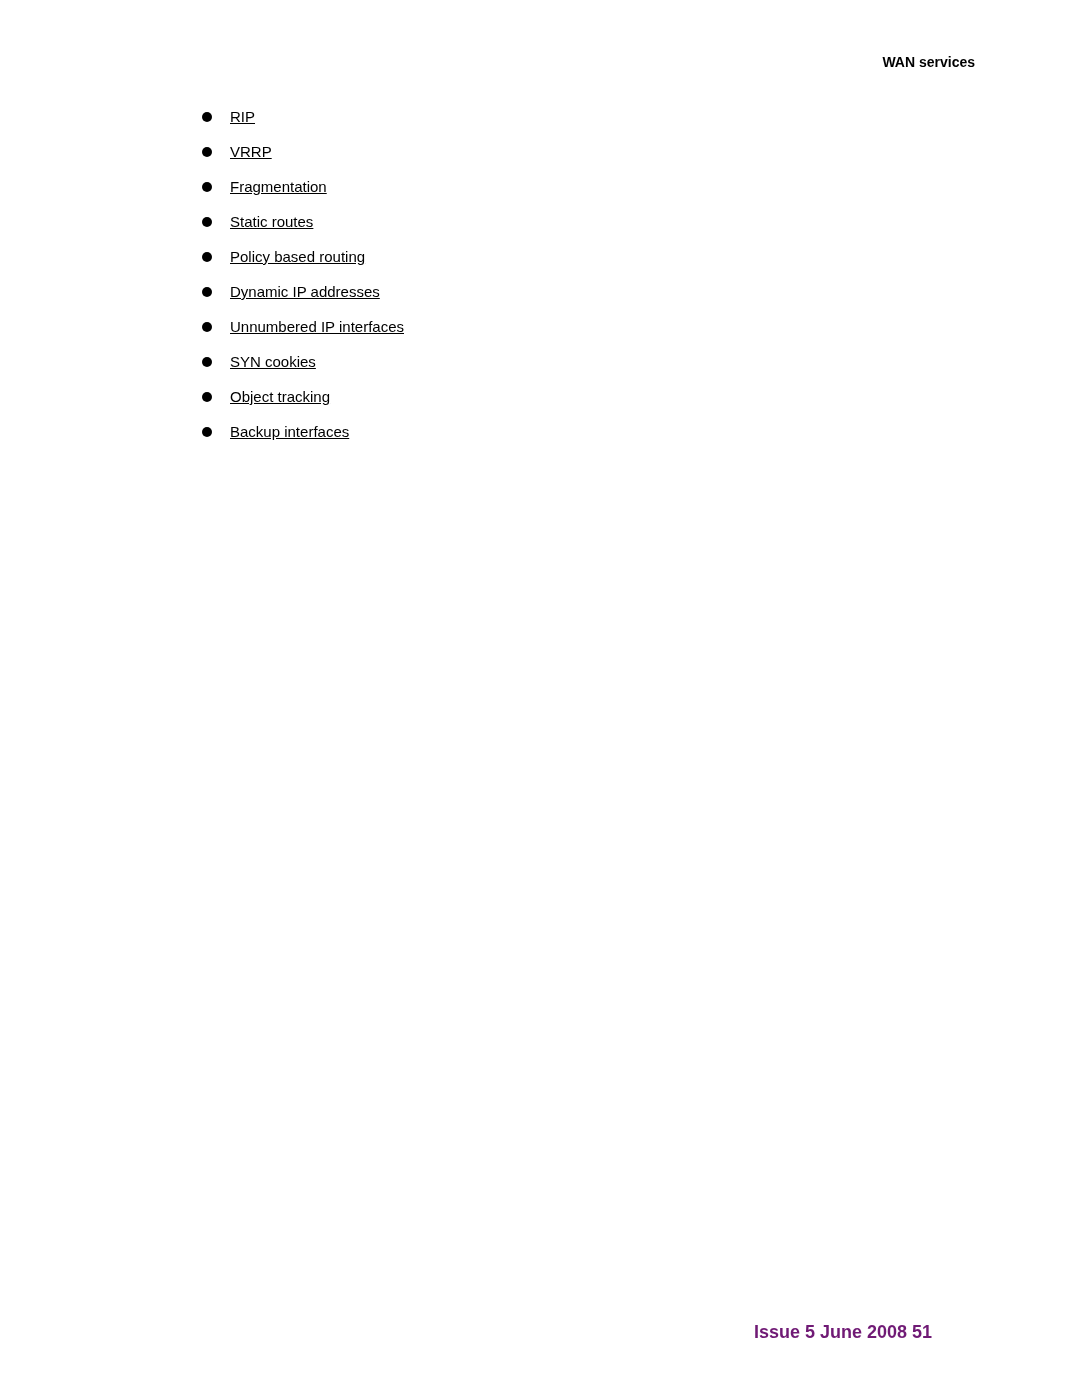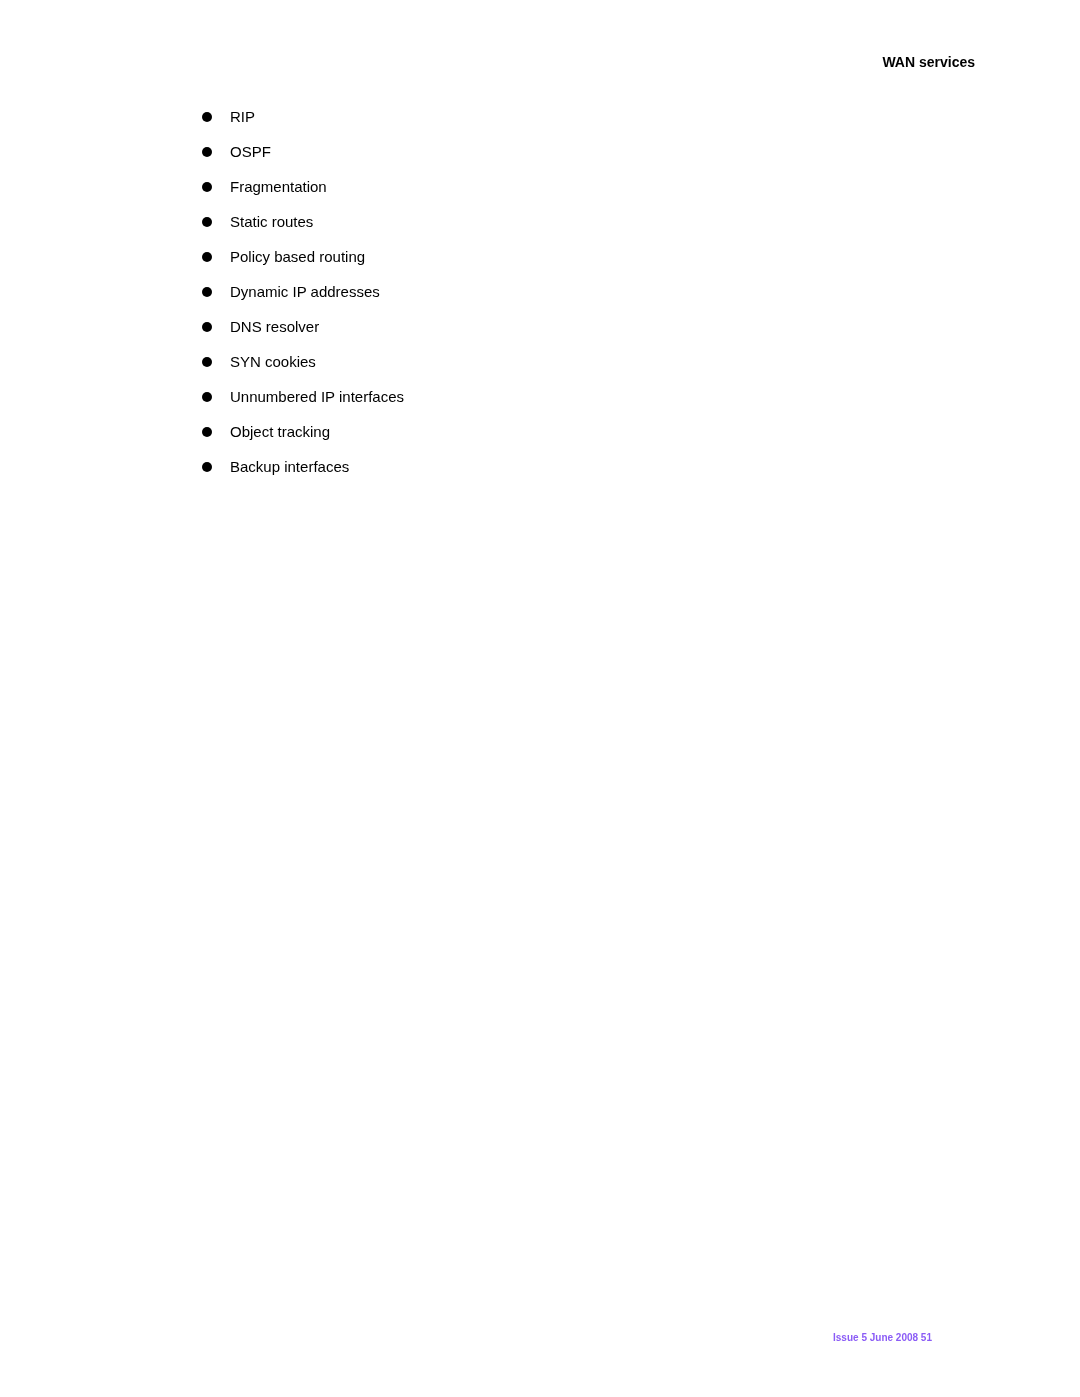--- a/index.html
+++ b/index.html
@@ -35,20 +35,21 @@
     .header-title {
       font-weight: bold;
       font-size: 14px;
       color: #000000;
     }
 
     .bullet-list {
       list-style: none;
       margin-left: 130px;
       margin-top: 10px;
+      text-decoration: underline;
     }
 
     .bullet-list li {
       display: flex;
       align-items: center;
       margin-bottom: 14px;
       font-size: 15px;
       color: #000000;
       line-height: 1.4;
     }
@@ -60,71 +61,67 @@
       background-color: #000000;
       border-radius: 50%;
       min-width: 10px;
       margin-right: 18px;
     }
 
     .footer {
       position: absolute;
       bottom: 54px;
       right: 72px;
-      font-size: 10px;
+      font-size: 18px;
       font-weight: bold;
-      color: #8b5cf6;
+      color: #701a75;
     }
   </style>
 </head>
 <body>
 
 <div class="page-container">
 
   <div class="header-right">
     <span class="header-title">WAN services</span>
   </div>
 
   <ul class="bullet-list">
 
   <li>
         <span class="bullet-dot"></span>
         <span>RIP</span>
       </li>
       <li>
         <span class="bullet-dot"></span>
-        <span>OSPF</span>
+        <span>VRRP</span>
       </li>
       <li>
         <span class="bullet-dot"></span>
         <span>Fragmentation</span>
       </li>
       <li>
         <span class="bullet-dot"></span>
         <span>Static routes</span>
       </li>
       <li>
         <span class="bullet-dot"></span>
         <span>Policy based routing</span>
       </li>
       <li>
         <span class="bullet-dot"></span>
         <span>Dynamic IP addresses</span>
       </li>
       <li>
         <span class="bullet-dot"></span>
-        <span>DNS resolver</span>
+        <span>Unnumbered IP interfaces</span>
       </li>
       <li>
         <span class="bullet-dot"></span>
         <span>SYN cookies</span>
-      </li>
-      <li>
-        <span class="bullet-dot"></span>
-        <span>Unnumbered IP interfaces</span>
       </li>
       <li>
         <span class="bullet-dot"></span>
         <span>Object tracking</span>
       </li>
       <li>
         <span class="bullet-dot"></span>
         <span>Backup interfaces</span>
       </li>
     </ul>

